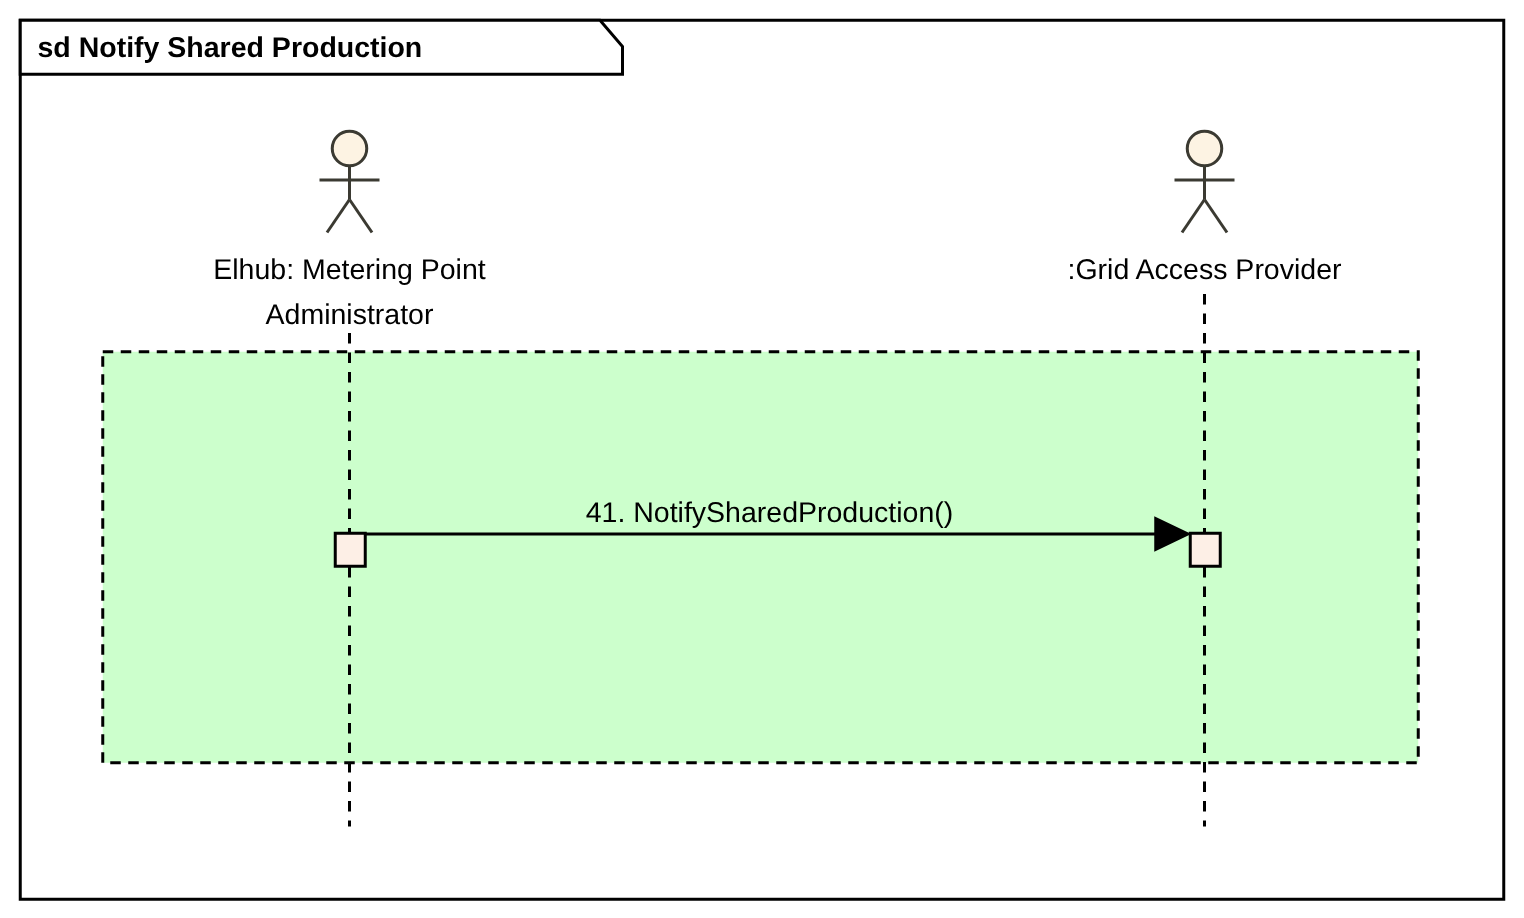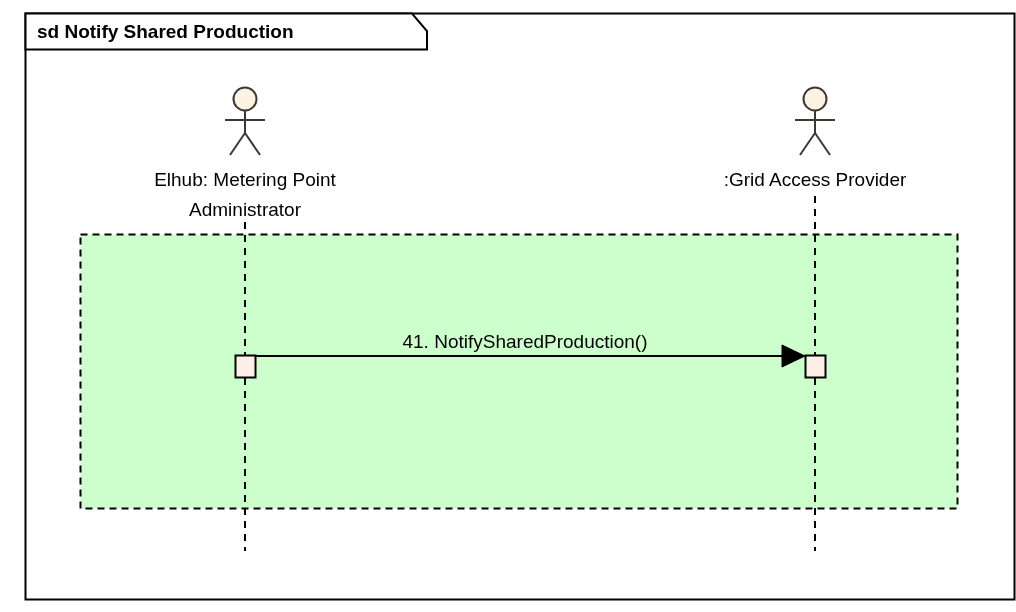--- a/index.html
+++ b/index.html
@@ -9,21 +9,21 @@
   }
   body {
     width: 1016px;
     height: 612px;
     font-family: "Liberation Sans", sans-serif;
     overflow: hidden;
     position: relative;
   }
   #diagram-root {
     position: absolute;
-    left: 12px;
+    left: 0;
     top: 0;
     width: 916px;
     height: 612px;
   }
   svg.canvas {
     position: absolute;
     left: 0;
     top: 0;
     width: 1016px;
     height: 612px;

